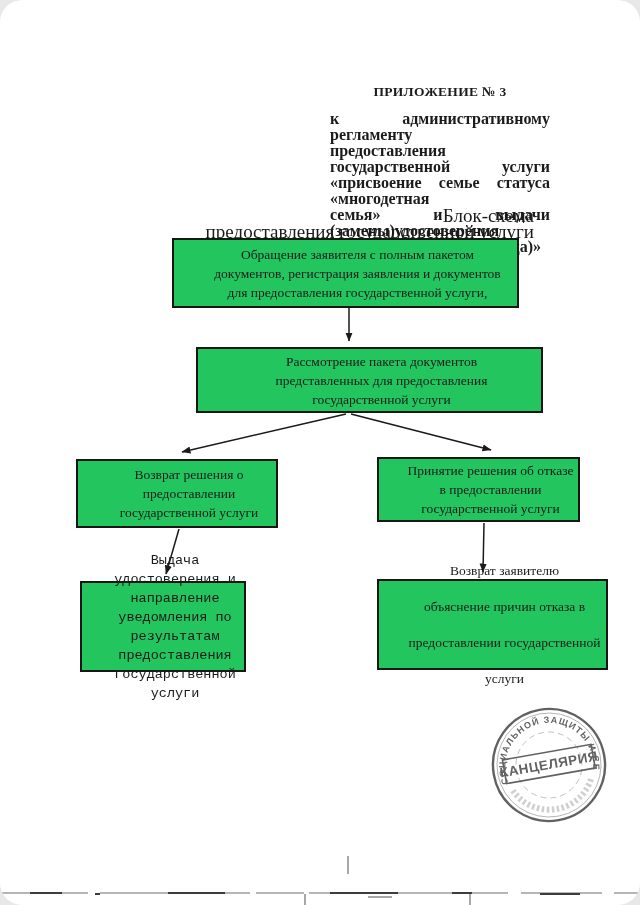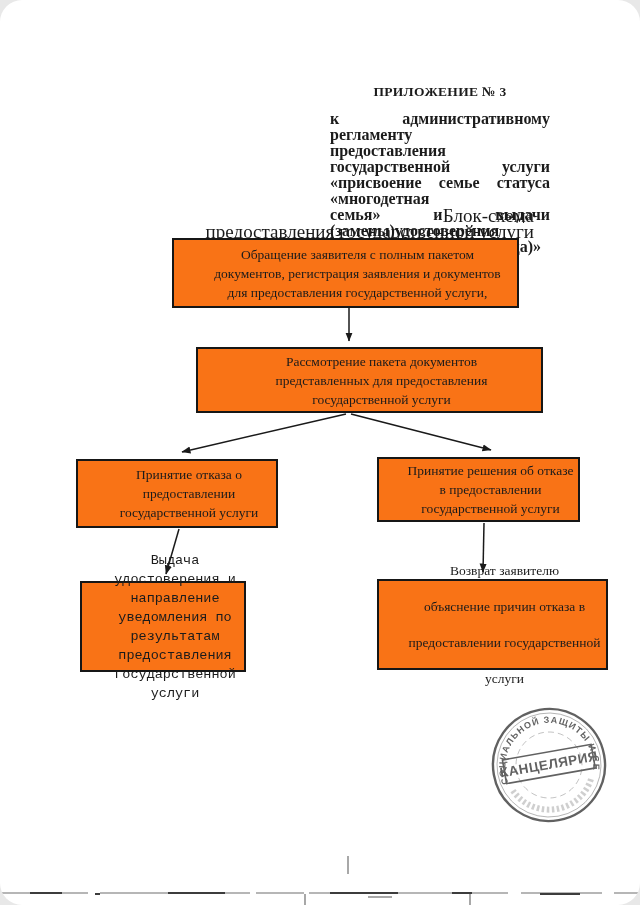--- a/index.html
+++ b/index.html
@@ -12,21 +12,21 @@
   
   .appendix{position:absolute;left:330px;top:84px;width:220px;}
   .appendix-title{font-weight:bold;font-size:13.5px;text-align:center;margin-bottom:11px;letter-spacing:.3px;}
   .appendix-par{font-weight:bold;font-size:16px;line-height:16px;}
   .jline{text-align:justify;text-align-last:justify;}
   .jline.last{text-align-last:left;}
   
   .flow-title{position:absolute;left:130px;top:208px;width:404px;text-align:right;font-size:19px;line-height:15.5px;}
   
   .fbox{
-    position:absolute;border:2px solid #161616;background:#f97316;
+    position:absolute;border:2px solid #161616;background:#22c55e;
     display:flex;flex-direction:column;justify-content:center;align-items:center;
     text-align:center;font-size:13.5px;line-height:19px;box-sizing:border-box;padding-left:24px;
   }
   .fbox.tight{line-height:18px;}
   
   .overlay{position:absolute;left:0;top:0;width:640px;height:905px;pointer-events:none;}
   .arrow{stroke:#1a1a1a;stroke-width:1.5;fill:none;}
   .artifact{stroke:#6e6e6e;stroke-width:1.2;fill:none;}
   .artifact.dark{stroke:#3c3c3c;stroke-width:2;}
   
@@ -61,21 +61,21 @@
     <div>для предоставления государственной услуги,</div>
   </div>
 
   <div class="fbox" style="left:196px;top:347px;width:347px;height:66px;">
     <div>Рассмотрение пакета документов</div>
     <div>представленных для предоставления</div>
     <div>государственной услуги</div>
   </div>
 
   <div class="fbox" style="left:76px;top:459px;width:202px;height:69px;">
-    <div>Принятие отказа о</div>
+    <div>Возврат решения о</div>
     <div>предоставлении</div>
     <div>государственной услуги</div>
   </div>
 
   <div class="fbox" style="left:377px;top:457px;width:203px;height:65px;">
     <div>Принятие решения об отказе</div>
     <div>в предоставлении</div>
     <div>государственной услуги</div>
   </div>
 

